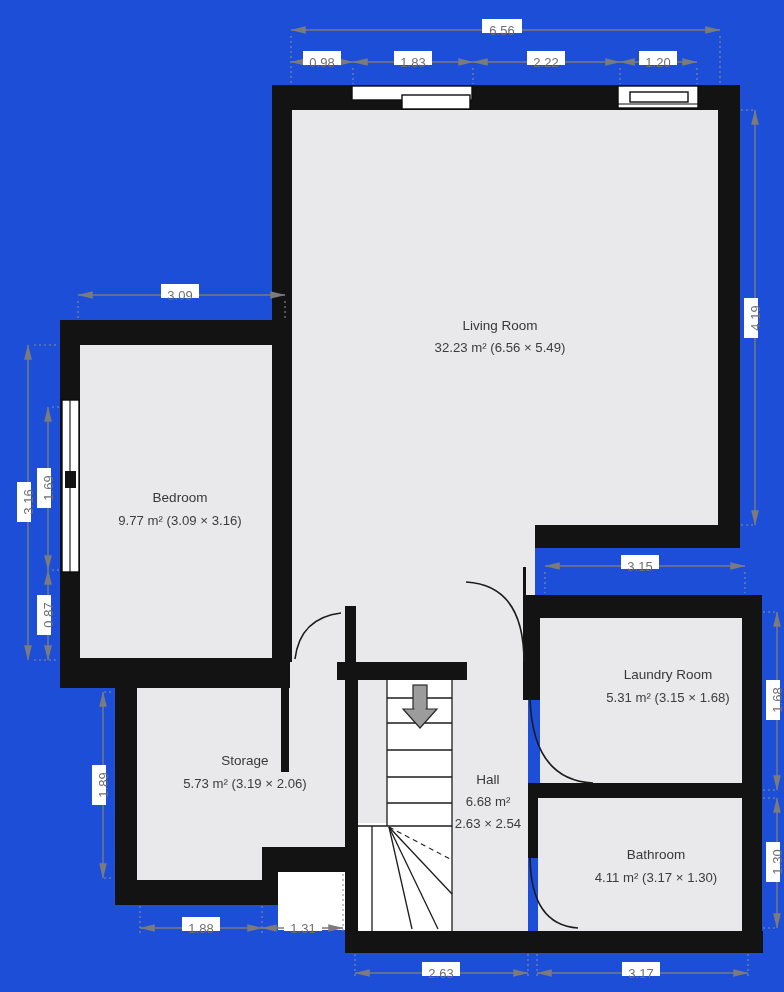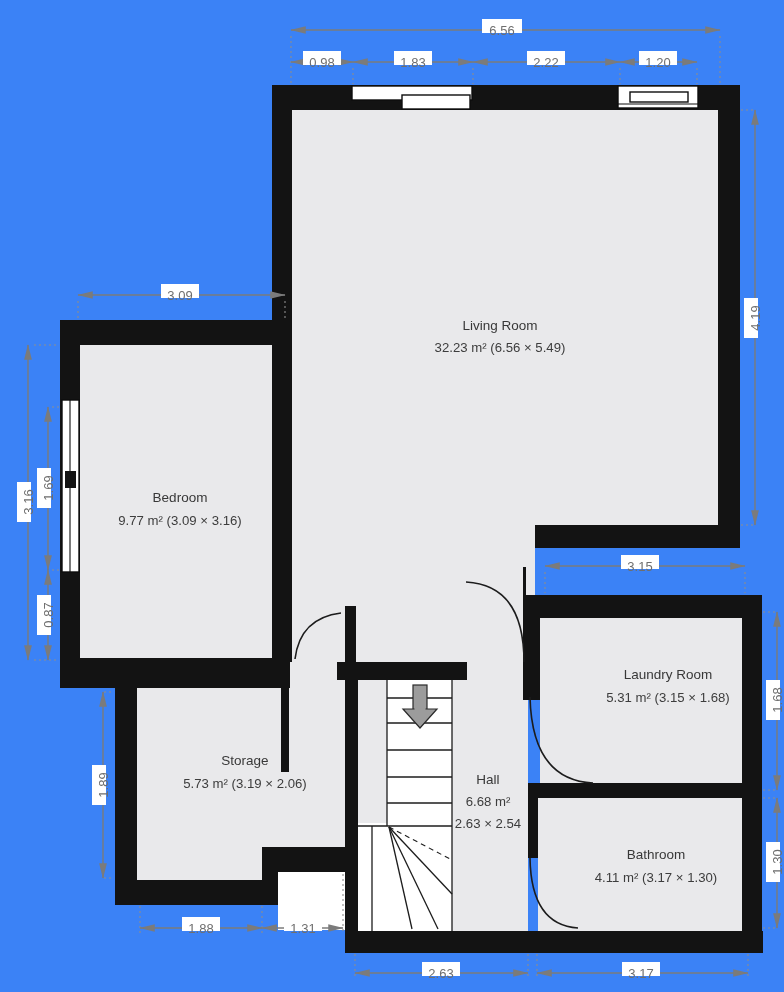--- a/index.html
+++ b/index.html
@@ -1,16 +1,16 @@
 <!DOCTYPE html>
 <html><head>
 <meta charset="utf-8">
 <style>
   html,body{margin:0;padding:0;background:#ffffff;}
-  #stage{position:relative;width:784px;height:992px;background:#3b82f6;overflow:hidden;
+  #stage{position:relative;width:784px;height:992px;background:#1d4ed8;overflow:hidden;
          font-family:"Liberation Sans",sans-serif;}
   svg{display:block;}
   .floor{fill:#e9e9eb;}
   .wall{fill:#131313;}
   .whitecut{fill:#ffffff;}
   .stair{stroke:#1c1c1c;stroke-width:1.3;fill:none;}
   .stair-dash{stroke:#1c1c1c;stroke-width:1.1;fill:none;stroke-dasharray:5 4;}
   .door{stroke:#1c1c1c;stroke-width:1.6;fill:none;}
   .win{fill:#ffffff;stroke:#0e0e0e;stroke-width:1.4;}
   .winline{stroke:#0e0e0e;stroke-width:1.1;fill:none;}

